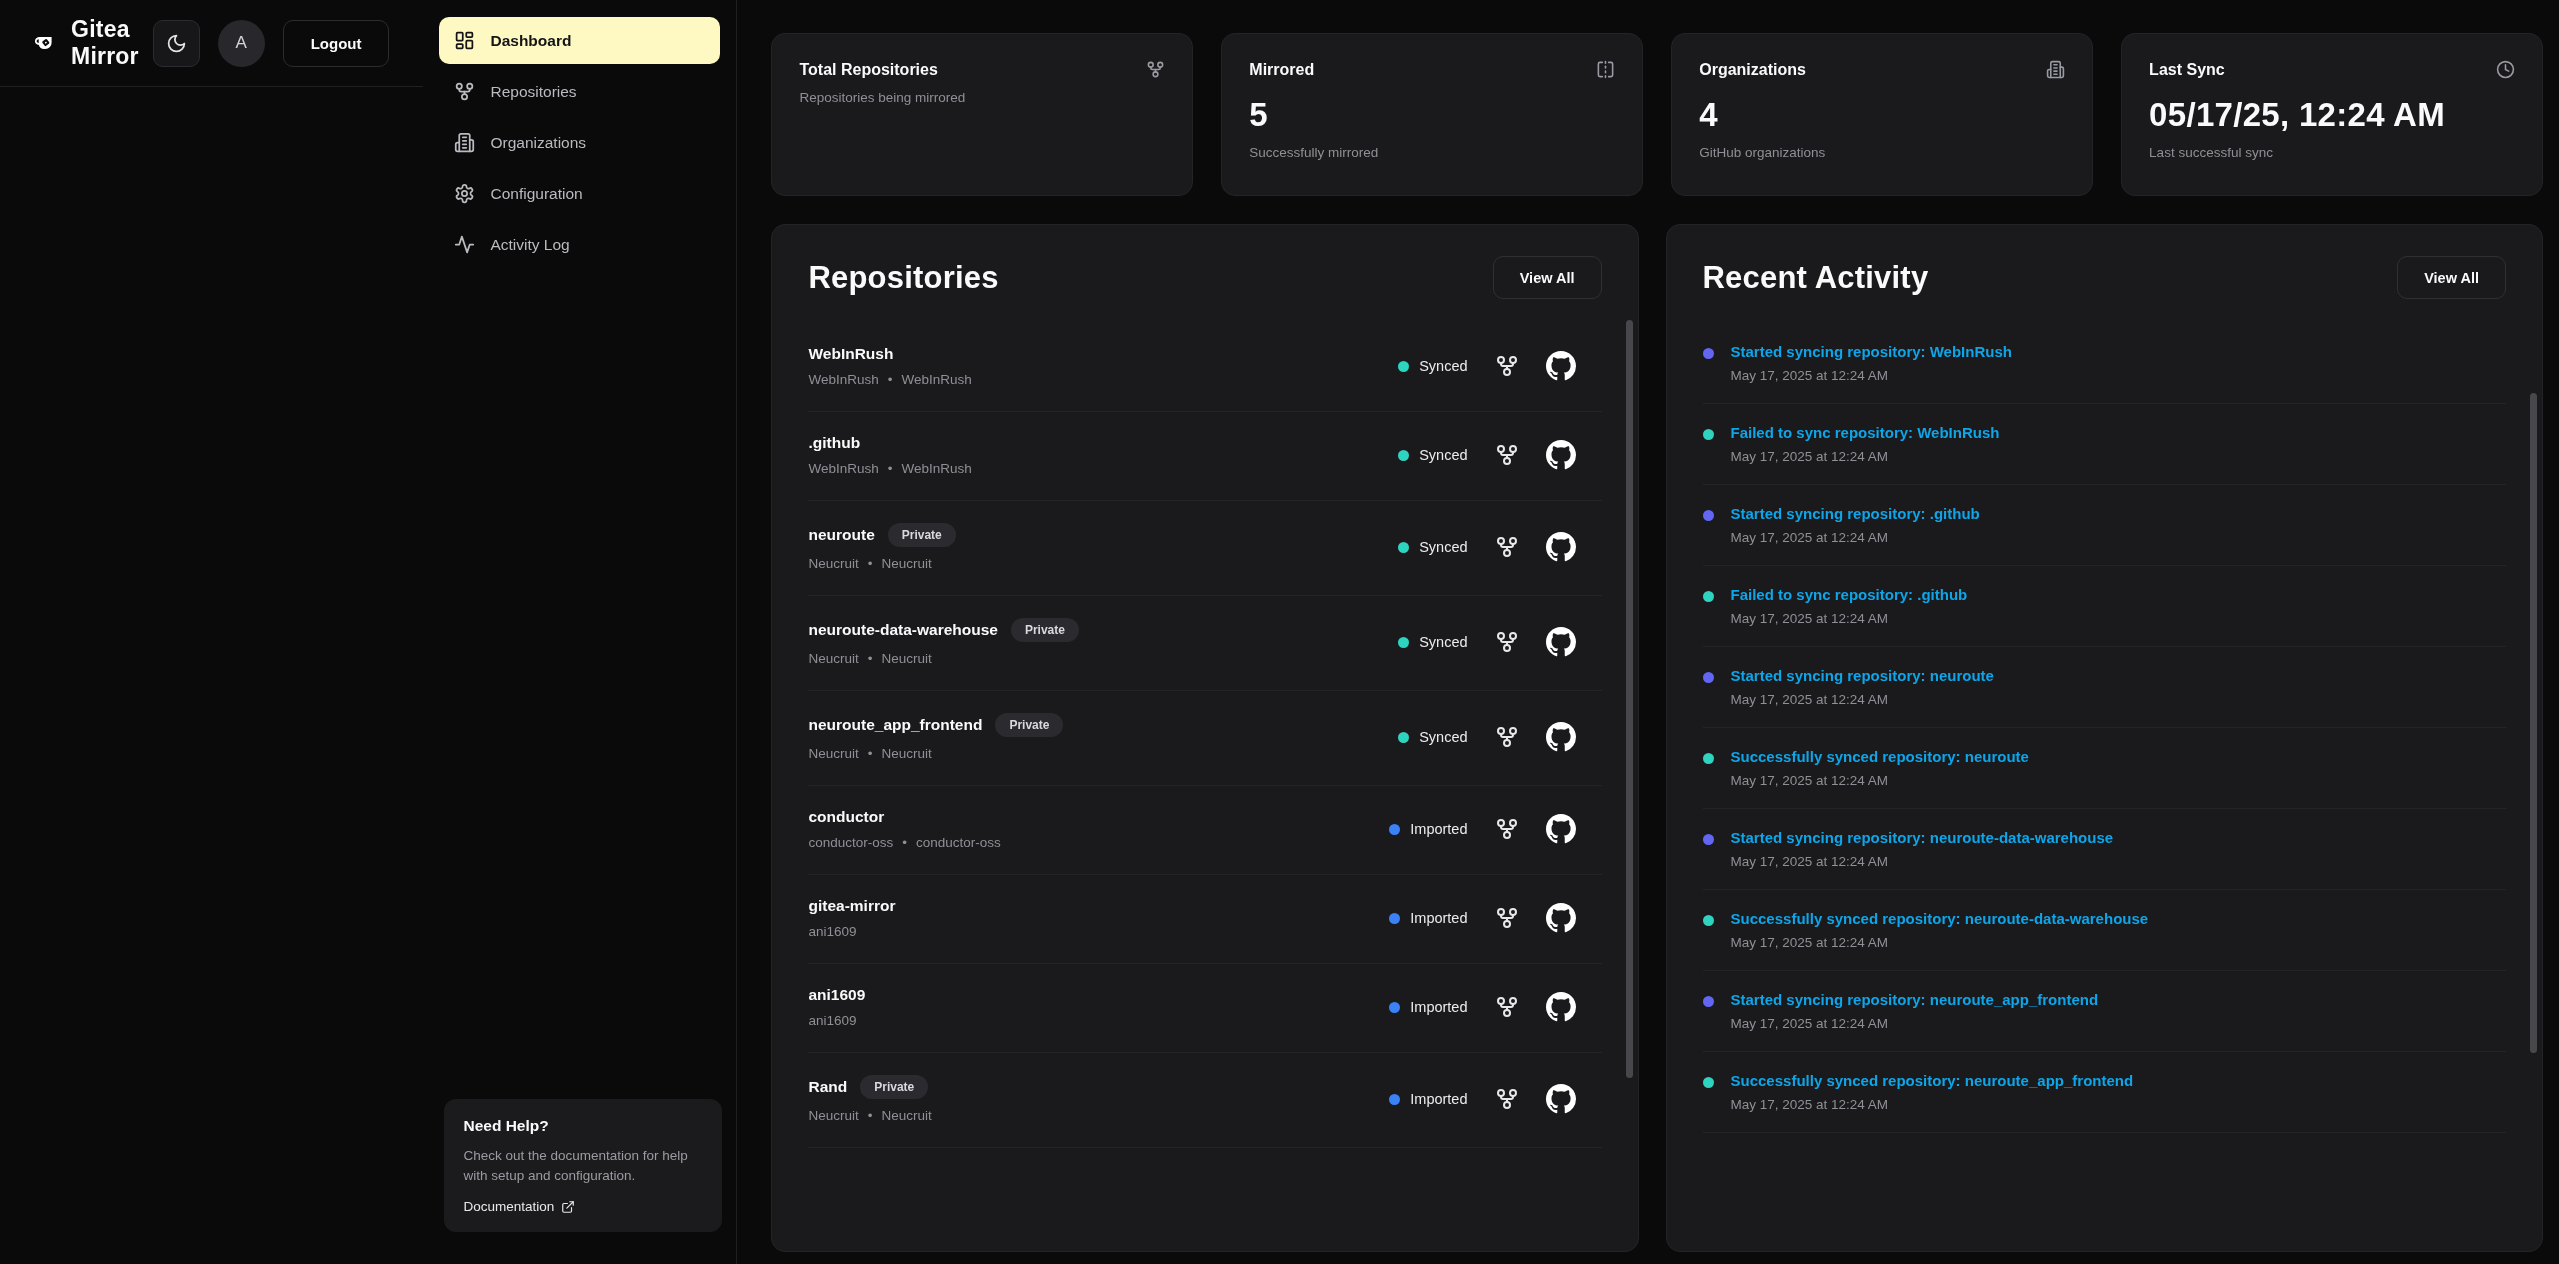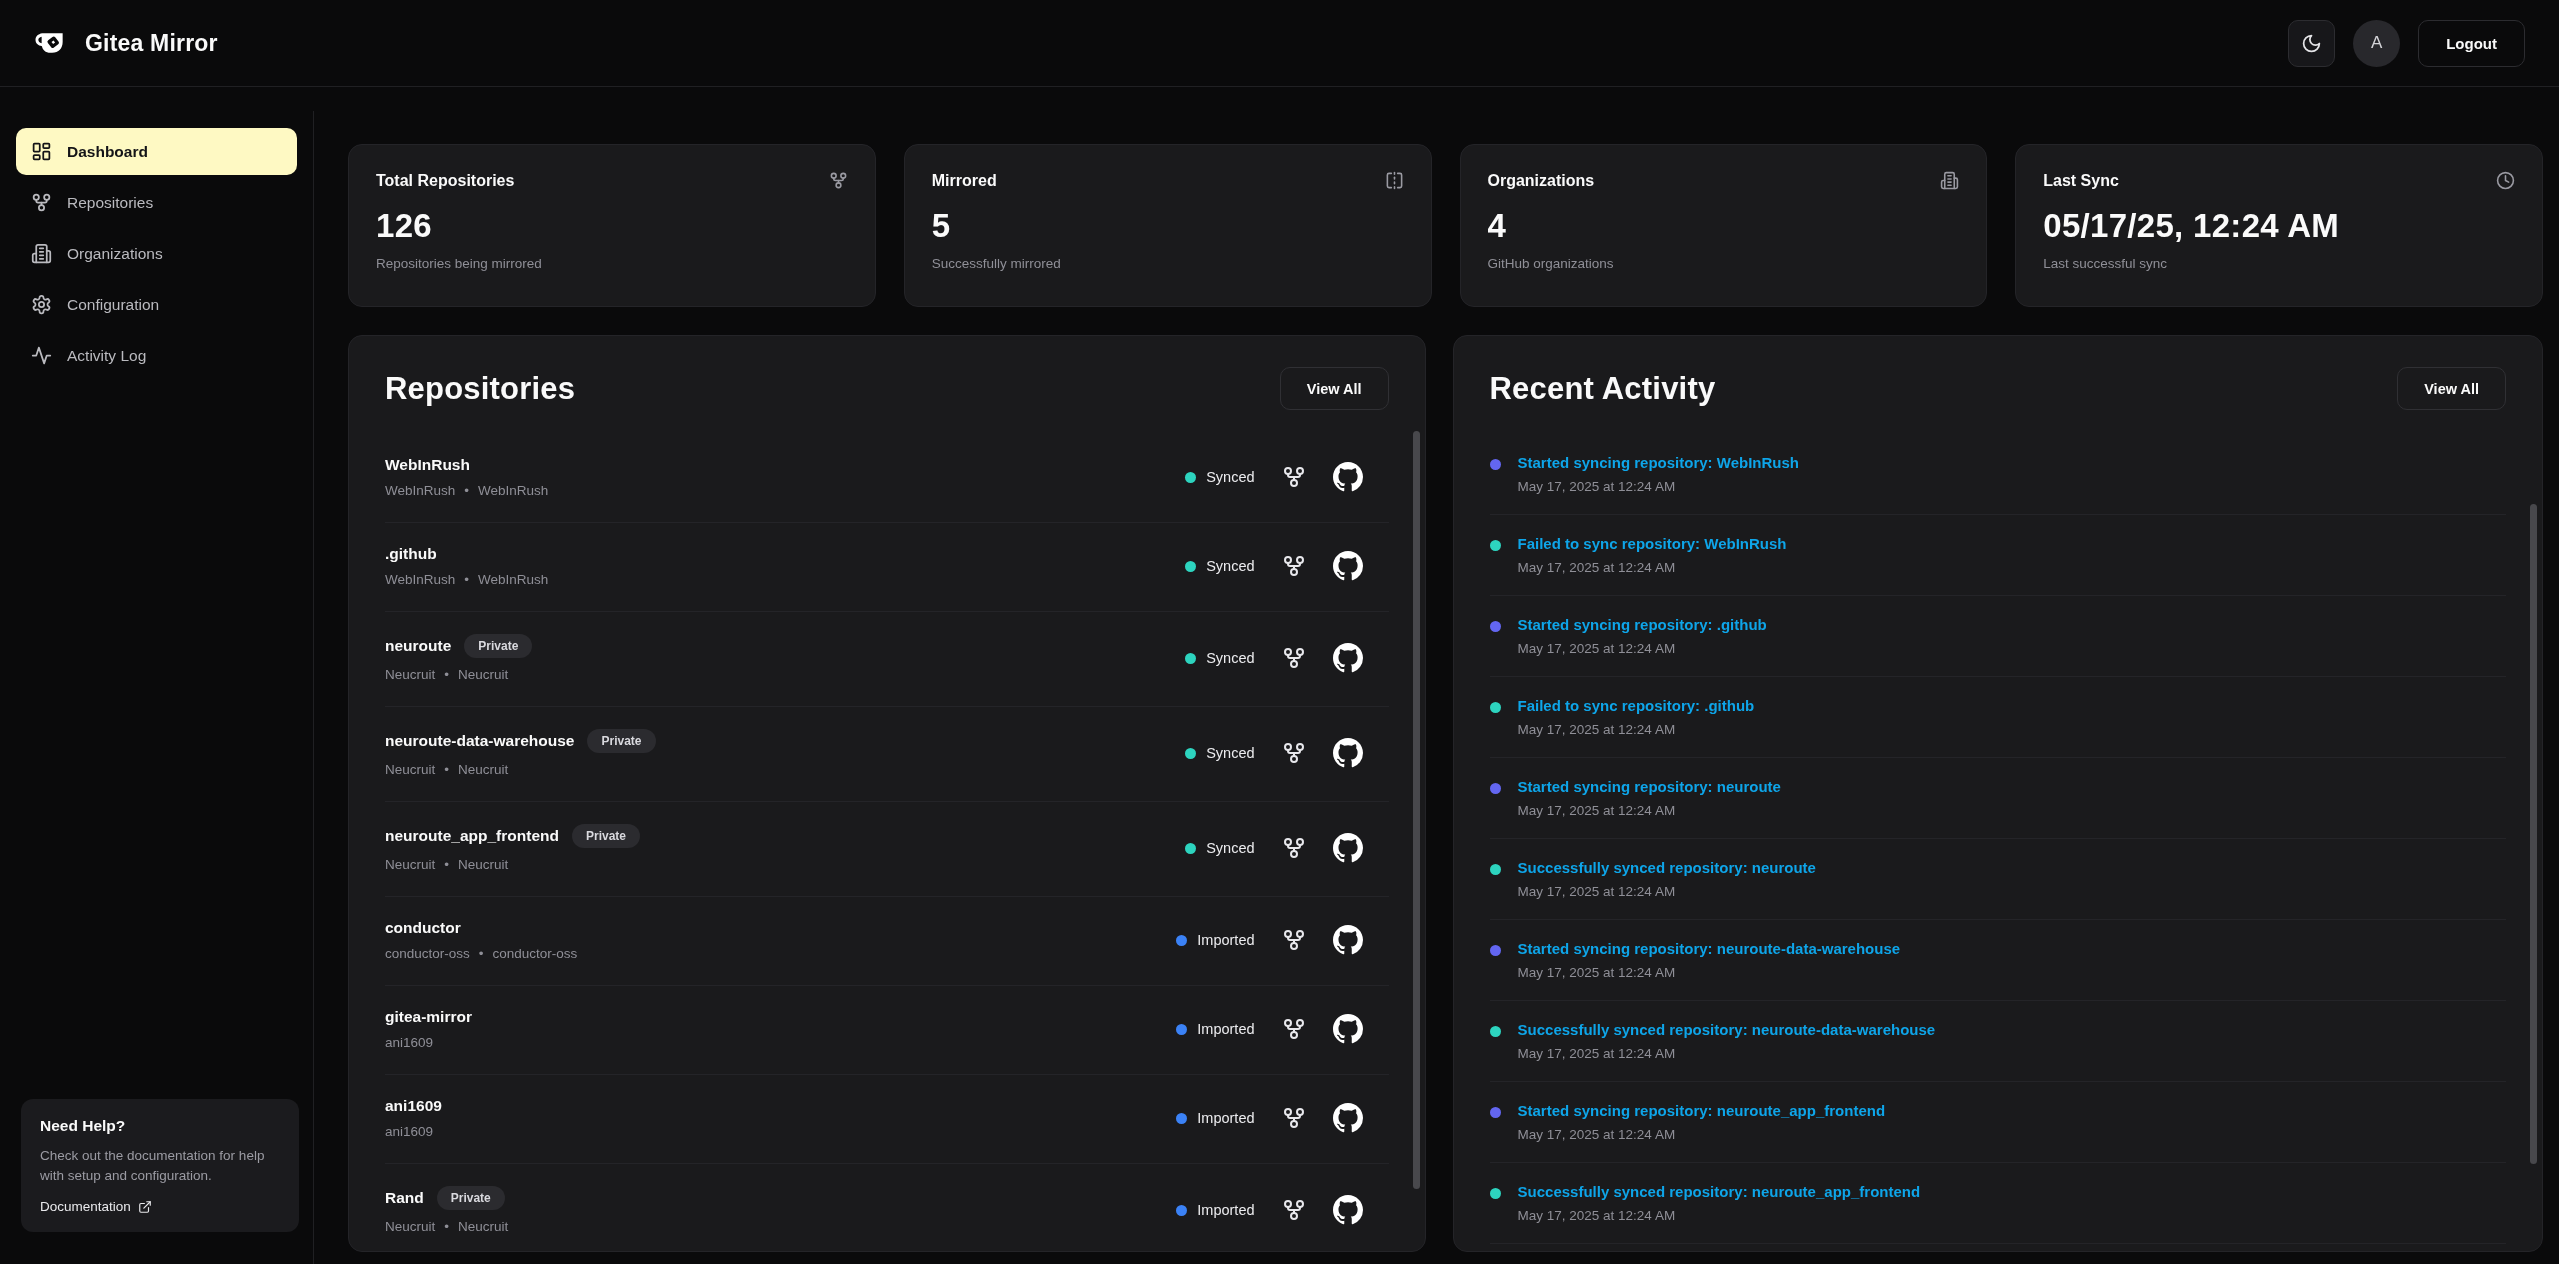--- a/index.html
+++ b/index.html
@@ -2,21 +2,21 @@
 <html><head>
 <meta charset="utf-8">
 <style>
   * { box-sizing: border-box; }
   html,body { margin:0; padding:0; }
   body {
     width:2559px; height:1264px; overflow:hidden;
     background:#0a0a0b; color:#fafafa;
     font-family:"Liberation Sans", sans-serif;
   }
-  .app { display:flex; flex-direction:column; width:100%; height:100%;gap:24px; }
+  .app { display:flex; flex-direction:row; width:100%; height:100%; }
 
   
   .topbar {
     height:87px; flex:0 0 87px; display:flex; align-items:center;
     justify-content:space-between; padding:0 34px;
     border-bottom:1px solid #202023; background:#0a0a0b;
   }
   .brand { display:flex; align-items:center; gap:15px; }
   .brand-logo { width:36px; height:36px; }
   .brand-title { font-size:23px; font-weight:700; letter-spacing:.2px; }
@@ -226,21 +226,20 @@
     <main class="main">
 
       <section class="stats">
         <div class="stat-card">
           <div class="stat-head">
             <span class="stat-label">Total Repositories</span>
             <svg viewBox="0 0 24 24">
                 <use href="#i-fork"></use>
               </svg>
           </div>
-          <div class="stat-value">126</div>
           <div class="stat-sub">Repositories being mirrored</div>
         </div>
         <div class="stat-card">
           <div class="stat-head">
             <span class="stat-label">Mirrored</span>
             <svg viewBox="0 0 24 24" fill="none" stroke="currentColor" stroke-width="2" stroke-linecap="round" stroke-linejoin="round">
               <path d="M8 3H5a2 2 0 0 0-2 2v14c0 1.1.9 2 2 2h3"></path>
                 <path d="M16 3h3a2 2 0 0 1 2 2v14a2 2 0 0 1-2 2h-3"></path>
               <path d="M12 20v2"></path>
                 <path d="M12 14v2"></path>

